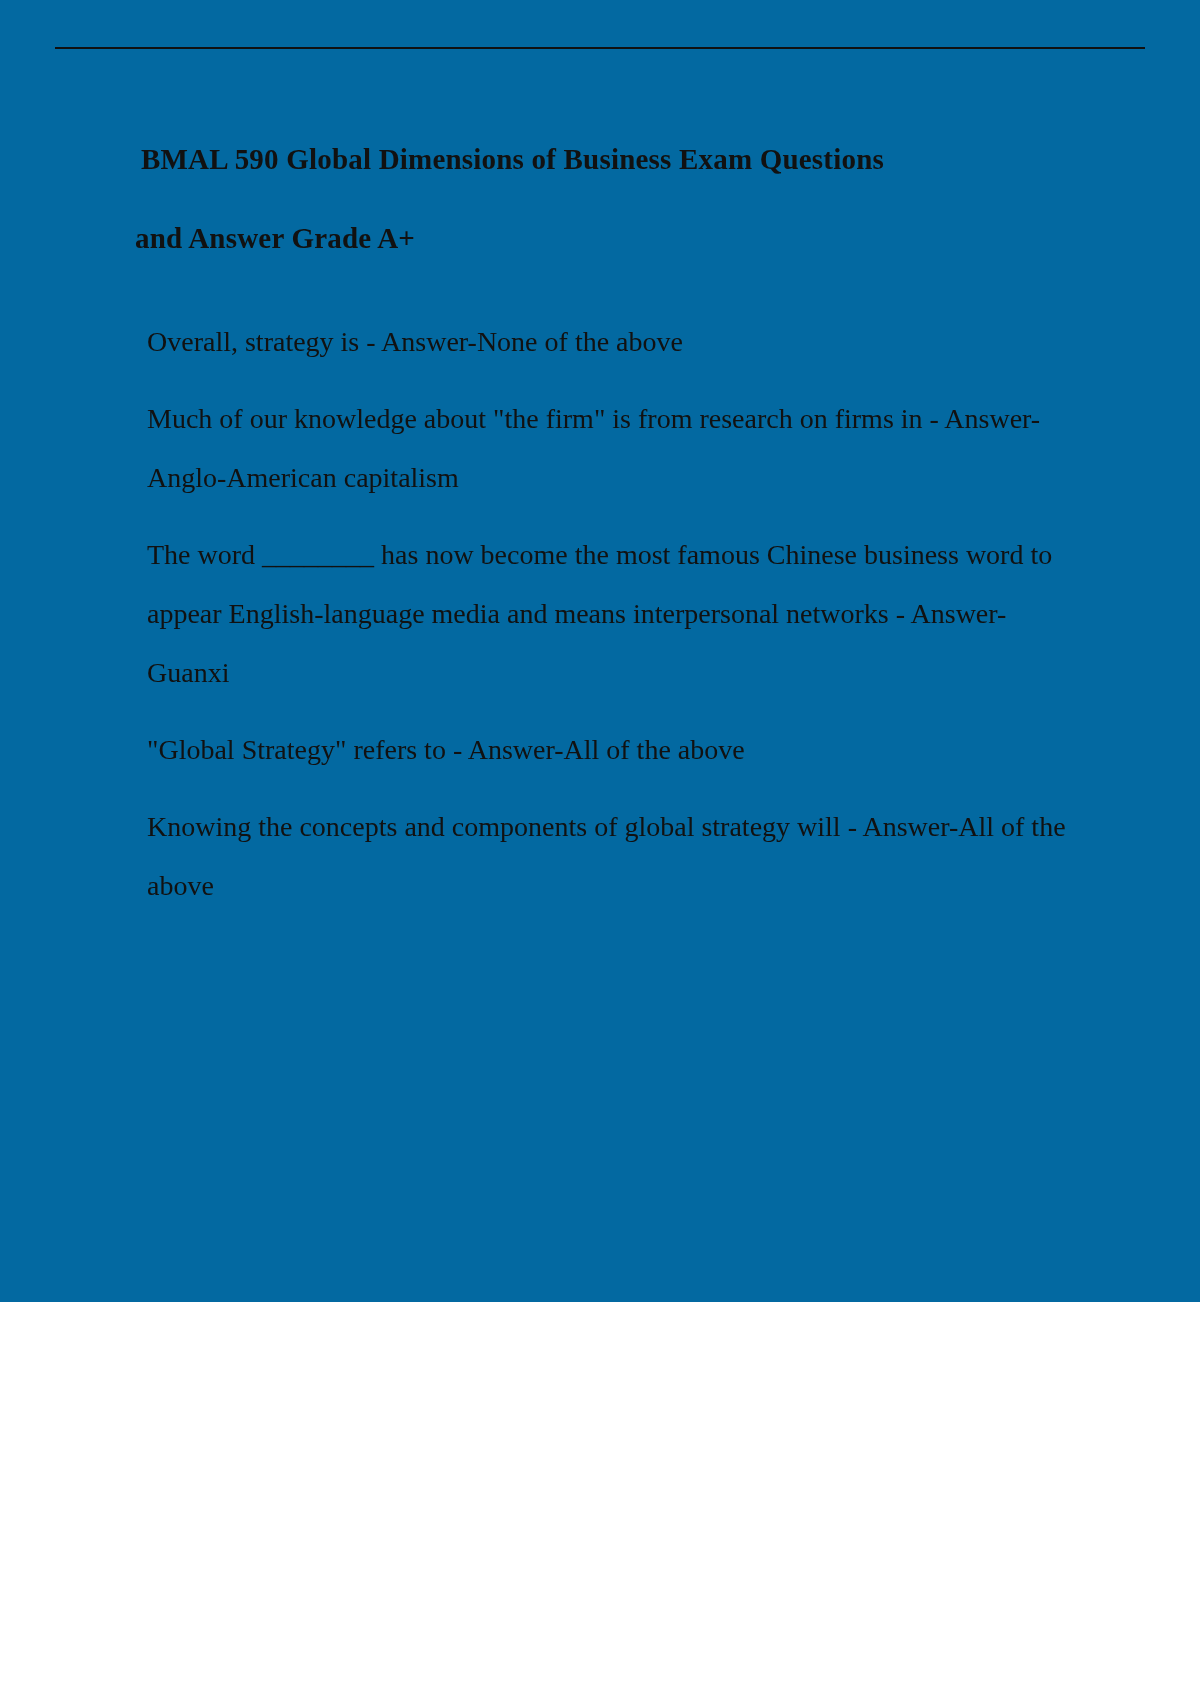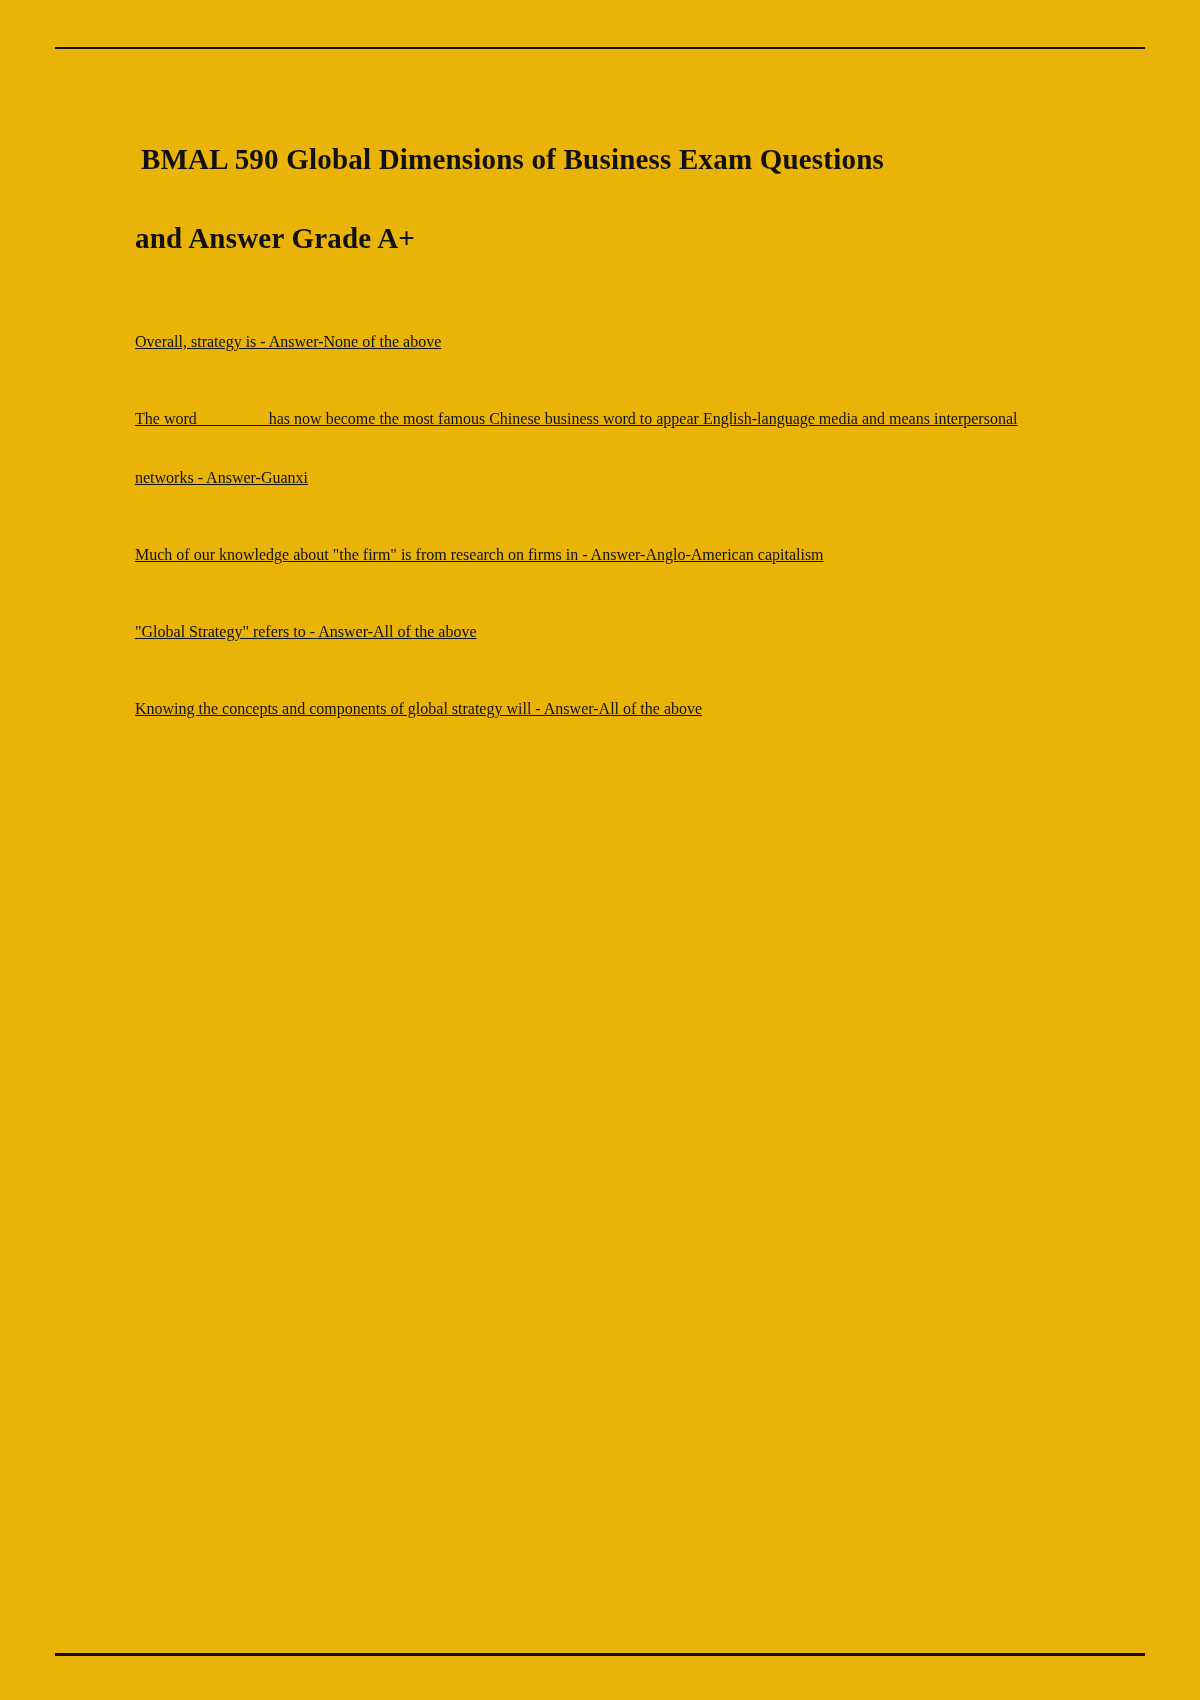--- a/index.html
+++ b/index.html
@@ -3,22 +3,22 @@
 <meta charset="utf-8">
 <style>
   html, body {
     margin: 0;
     padding: 0;
     background: #ffffff;
   }
   .page {
     position: relative;
     width: 1200px;
-    height: 1700px;
-    background: #eab308;
+    height: 1302px;
+    background: #0369a1;
     overflow: hidden;
     font-family: "Liberation Serif", serif;
     color: #111111;
   }
   .rule {
     position: absolute;
     left: 55px;
     right: 55px;
     background: #111111;
   }
@@ -43,46 +43,45 @@
     line-height: 79px;
     letter-spacing: 0.2px;
   }
   h1 .title-line {
     display: block;
   }
   h1 .title-line-1 {
     padding-left: 6px;
   }
   p.para {
-    margin: 0 0 18px 0;
-    font-size: 16px;
+    margin: 0 0 18px 12px;
+    font-size: 28px;
     line-height: 59px;
     font-weight: normal;
-    text-decoration: underline;
   }
 </style>
 </head>
 <body>
 
 <div class="page">
 
   <div class="rule rule-top"></div>
 
   <div class="content">
 
     <h1 class="doc-title">
       <span class="title-line title-line-1">BMAL 590 Global Dimensions of Business Exam Questions</span>
       <span class="title-line title-line-2">and Answer Grade A+</span>
     </h1>
 
     <p class="para">Overall, strategy is - Answer-None of the above</p>
 
+    <p class="para">Much of our knowledge about "the firm" is from research on firms in - Answer-Anglo-American capitalism</p>
+
     <p class="para">The word ________ has now become the most famous Chinese business word to appear English-language media and means interpersonal networks - Answer-Guanxi</p>
-
-    <p class="para">Much of our knowledge about "the firm" is from research on firms in - Answer-Anglo-American capitalism</p>
 
     <p class="para">"Global Strategy" refers to - Answer-All of the above</p>
 
 
 
 
     <p class="para">Knowing the concepts and components of global strategy will - Answer-All of the above</p>
 
   </div>
 

